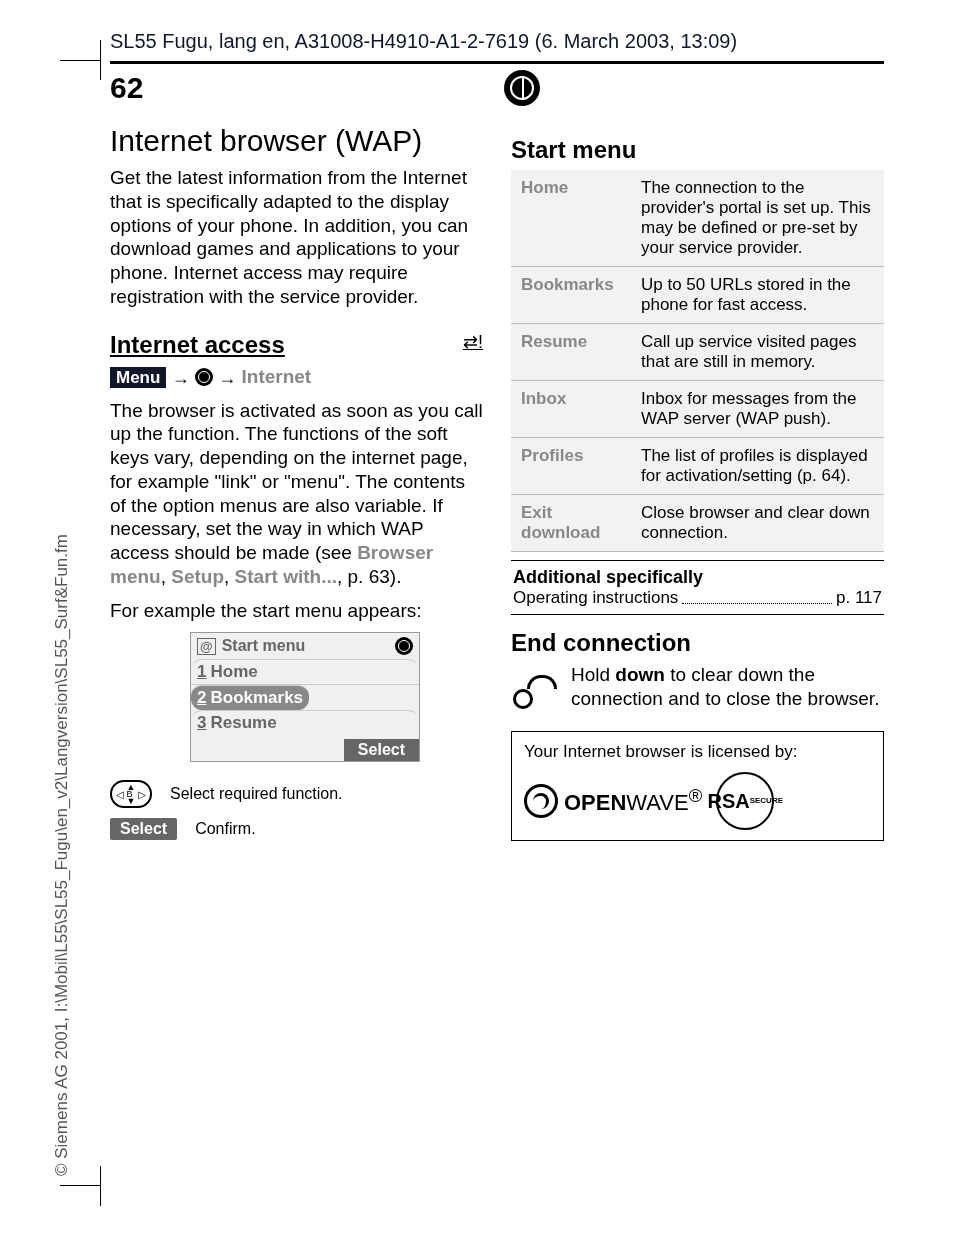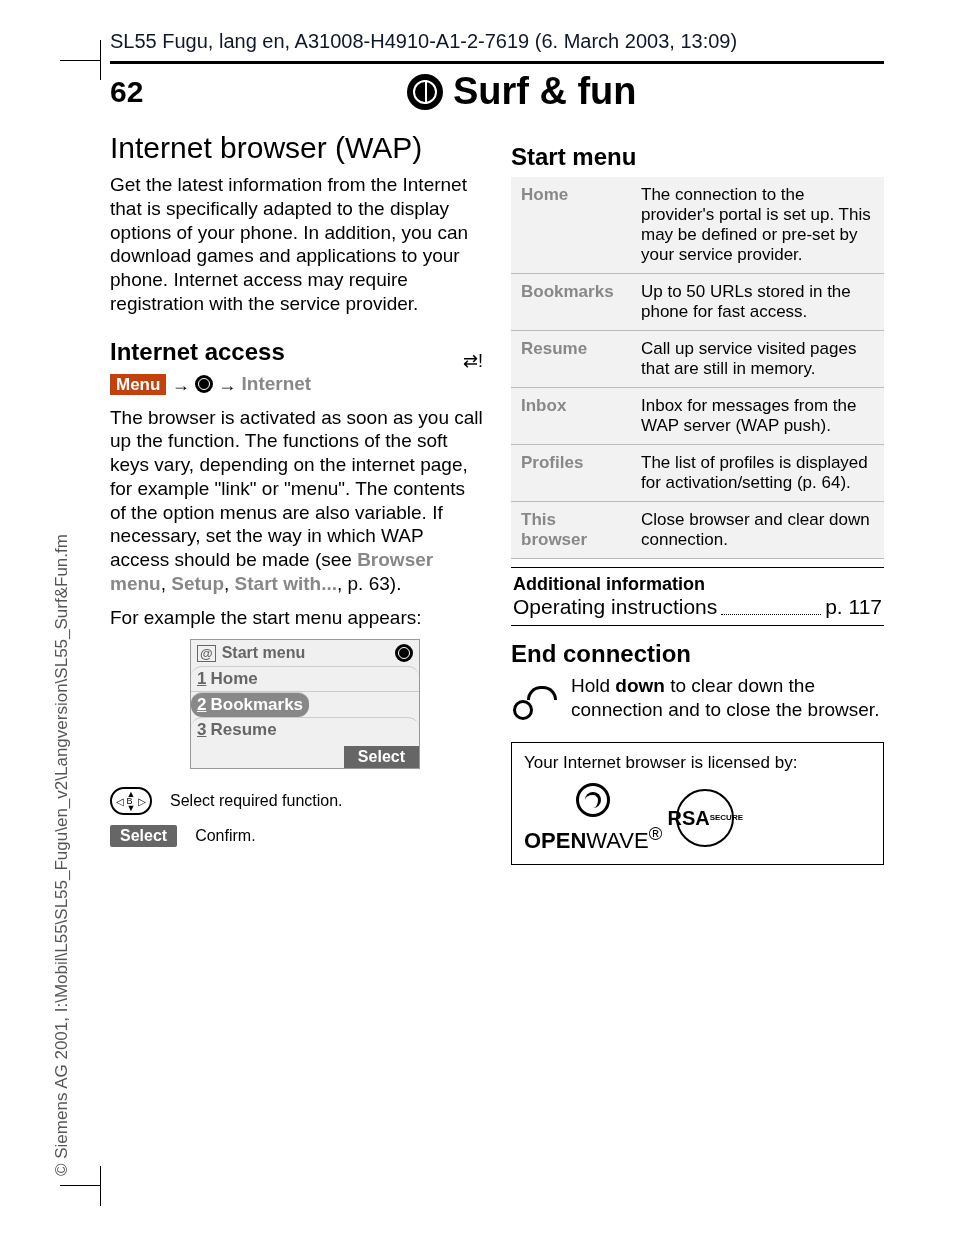--- a/index.html
+++ b/index.html
@@ -69,32 +69,32 @@
     gap: 28px;
   }
   .col { flex: 1; min-width: 0; }
 
   h1.section { font-size: 30px; font-weight: normal; margin-bottom: 8px; }
   h2.subsection { font-size: 24px; font-weight: bold; margin: 12px 0 6px; }
   p.body { font-size: 19px; line-height: 1.25; margin-bottom: 10px; }
   .gray { color: #888; font-weight: bold; }
   .menu-badge {
     display: inline-block;
-    background: #c2410c; color:#fff;
+    background: #0f172a; color:#fff;
     font-weight: bold;
     padding: 0 6px;
     font-size: 17px;
   }
   .arrow { font-size: 18px; vertical-align: middle; }
   .globe-sm {
     display:inline-block; width:18px; height:18px; border-radius:50%; background:#000; vertical-align:middle; position:relative;
   }
   .globe-sm::after{content:"";position:absolute;inset:3px;border:1px solid #fff;border-radius:50%;}
 
-  .access-row { display:flex; align-items:flex-end; justify-content:space-between;}
+  .access-row { display:flex; align-items:center; justify-content:space-between;text-decoration:underline;}
   .net-icon { font-size:18px; color:#000; }
 
   
   .phone-screen {
     width: 230px;
     margin: 10px 0 18px 80px;
     border: 1px solid #999;
     background:#f0f0f0;
   }
   .ps-titlebar { display:flex; align-items:center; gap:6px; padding:4px 6px; font-weight:bold; color:#666;}
@@ -117,34 +117,34 @@
   .nav-key .ud{display:flex;flex-direction:column;line-height:7px;font-size:9px;}
 
   .select-pill { background:#666; color:#fff; font-weight:bold; padding:2px 10px; font-size:16px; border-radius:2px;}
 
   
   .menu-table { width:100%; border-collapse: collapse; background:#f2f2f2; margin-bottom:8px;}
   .menu-table td { padding:8px 10px; border-bottom:1px solid #bbb; vertical-align:top; font-size:17px;}
   .menu-table td:first-child { color:#888; font-weight:bold; width:120px;}
   .addl-box { border-top:1px solid #000; border-bottom:1px solid #000; padding:6px 2px; margin-bottom:14px;}
   .addl-title { font-weight:bold; font-size:18px;}
-  .addl-line { font-size:21px; display:flex;justify-content:center;}
+  .addl-line { font-size:17px; display:flex;justify-content:center;}
   .addl-line .dots{flex:1;border-bottom:1px dotted #000; margin:0 4px 4px;}
 
   .end-row { display:flex; gap:14px; align-items:flex-end; margin-top:6px;}
   .hang-icon {
     width:46px; height:40px; position:relative; flex-shrink:0;
   }
   .hang-icon .ring{position:absolute;left:2px;bottom:2px;width:20px;height:20px;border:3px solid #000;border-radius:50%;}
   .hang-icon .hand{position:absolute;right:0;top:4px;width:30px;height:14px;border:3px solid #000;border-bottom:none;border-radius:14px 14px 0 0;}
 
   .license-box { border:1px solid #000; padding:10px 12px; margin-top:20px;}
   .license-text { font-size:17px; margin-bottom:10px;}
   .license-logos { display:flex; align-items:center; gap:14px;}
-  .ow-logo { display:flex; align-items:center; gap:6px; font-size:22px;flex-direction:column;}
+  .ow-logo { display:flex; align-items:center; gap:6px; font-size:22px;}
   .ow-logo b{font-weight:900;}
   .ow-swirl{width:34px;height:34px;border:3px solid #000;border-radius:50%;position:relative;}
   .ow-swirl::after{content:"";position:absolute;inset:6px;border:3px solid #000;border-left:none;border-bottom:none;border-radius:50%;}
   .rsa-logo{font-weight:900;font-size:20px;border:2px solid #000;border-radius:50%;width:58px;height:58px;display:flex;flex-direction:row;align-items:center;justify-content:center;line-height:1;}
   .rsa-logo small{font-size:8px;}
 </style>
 </head>
 <body>
 <div class="crop-marks"></div>
 <div class="crop-v1"></div>
@@ -152,21 +152,20 @@
 
 <div class="sidebar-text">© Siemens AG 2001, I:\Mobil\L55\SL55_Fugu\en_v2\Langversion\SL55_Surf&amp;Fun.fm</div>
 
 <div class="header-line">SL55 Fugu, lang en, A31008-H4910-A1-2-7619 (6. March 2003, 13:09)</div>
 
 <div class="title-row">
   <span class="page-num">62</span>
   <span class="spacer"></span>
   <span class="page-title">
     <span class="globe-big"></span>
-    <span>Surf &amp; fun</span>
   </span>
   <span class="spacer"></span>
 </div>
 
 <div class="columns">
 
   <div class="col">
     <h1 class="section">Internet browser (WAP)</h1>
     <p class="body">Get the latest information from the Internet that is specifically adapted to the display options of your phone. In addition, you can download games and applications to your phone. Internet access may require registration with the service provider.</p>
 
@@ -245,28 +244,28 @@
           </tr>
       <tr>
             <td>Inbox</td>
             <td>Inbox for messages from the WAP server (WAP push).</td>
           </tr>
       <tr>
             <td>Profiles</td>
             <td>The list of profiles is displayed for activation/setting (p. 64).</td>
           </tr>
       <tr style="border-bottom:none">
-            <td>This browser</td>
+            <td>Exit download</td>
             <td>Close browser and clear down connection.</td>
           </tr>
     </tbody>
       </table>
 
     <div class="addl-box">
-      <div class="addl-title">Additional information</div>
+      <div class="addl-title">Additional specifically</div>
       <div class="addl-line">
         <span>Operating instructions</span>
         <span class="dots"></span>
         <span>p. 117</span>
       </div>
     </div>
 
     <h2 class="subsection">End connection</h2>
     <div class="end-row">
       <div class="hang-icon">

